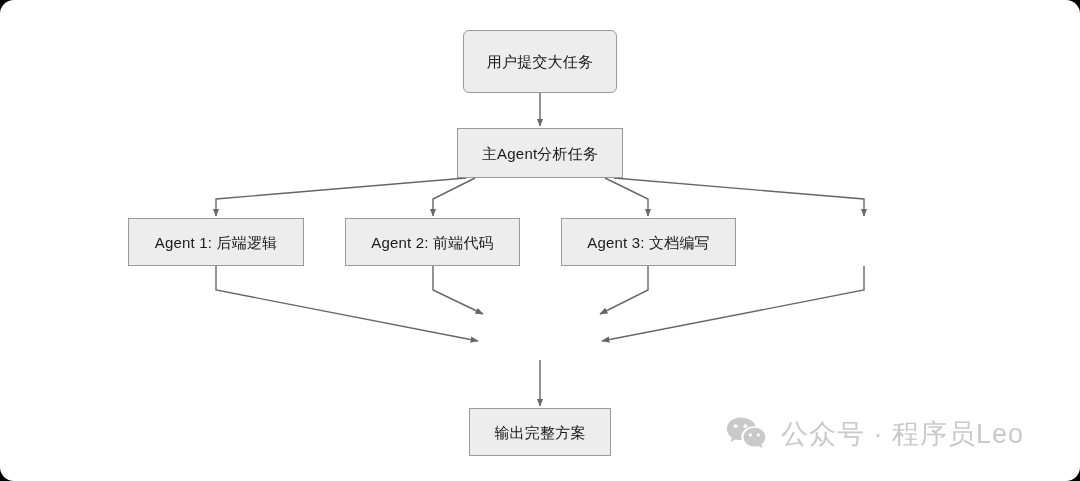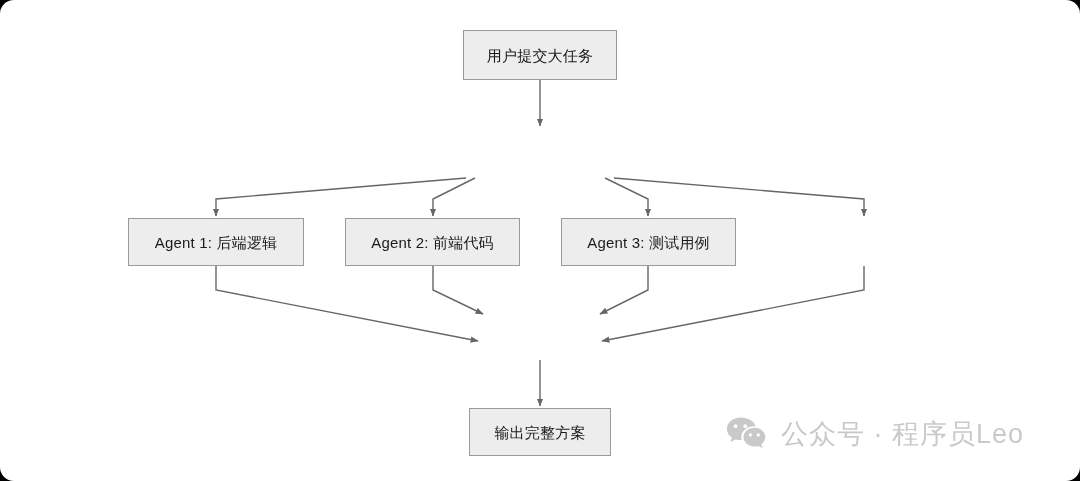--- a/index.html
+++ b/index.html
@@ -39,21 +39,21 @@
     color: #1a1a1a;
     font-size: 15px;
     letter-spacing: 0.2px;
     white-space: nowrap;
   }
   .node-label {
     display: block;
     line-height: 1;
   }
   
-  #node-submit      { left: 463px; top: 30px;  width: 154px; height: 50px; }
+  #node-submit      { left: 463px; top: 30px;  width: 154px; height: 63px; border-radius: 6px; }
   #node-main-agent  { left: 457px; top: 128px; width: 166px; height: 50px; }
   #node-agent-1     { left: 128px; top: 218px; width: 176px; height: 48px; }
   #node-agent-2     { left: 345px; top: 218px; width: 175px; height: 48px; }
   #node-agent-3     { left: 561px; top: 218px; width: 175px; height: 48px; }
   #node-agent-4     { left: 777px; top: 218px; width: 175px; height: 48px; }
   #node-aggregate   { left: 482px; top: 316px; width: 116px; height: 44px; }
   #node-output      { left: 469px; top: 408px; width: 142px; height: 48px; }
 
   .watermark {
     position: absolute;
@@ -96,31 +96,34 @@
       <path d="M864,266 L864,290 L602,341"></path>
 
       <path d="M540,360 L540,406"></path>
     </g>
   </svg>
 
   <div class="node" id="node-submit">
     <span class="node-label">用户提交大任务</span>
   </div>
 
+  <div class="node" id="node-main-agent">
+    <span class="node-label">主Agent分析任务</span>
+  </div>
 
   <div class="node" id="node-agent-1">
     <span class="node-label">Agent 1: 后端逻辑</span>
   </div>
 
   <div class="node" id="node-agent-2">
     <span class="node-label">Agent 2: 前端代码</span>
   </div>
 
   <div class="node" id="node-agent-3">
-    <span class="node-label">Agent 3: 测试用例</span>
+    <span class="node-label">Agent 3: 文档编写</span>
   </div>
 
 
 
   <div class="node" id="node-output">
     <span class="node-label">输出完整方案</span>
   </div>
 
   <div class="watermark">
     <svg class="wechat-icon" width="40" height="34" viewBox="0 0 40 34" xmlns="http://www.w3.org/2000/svg">

